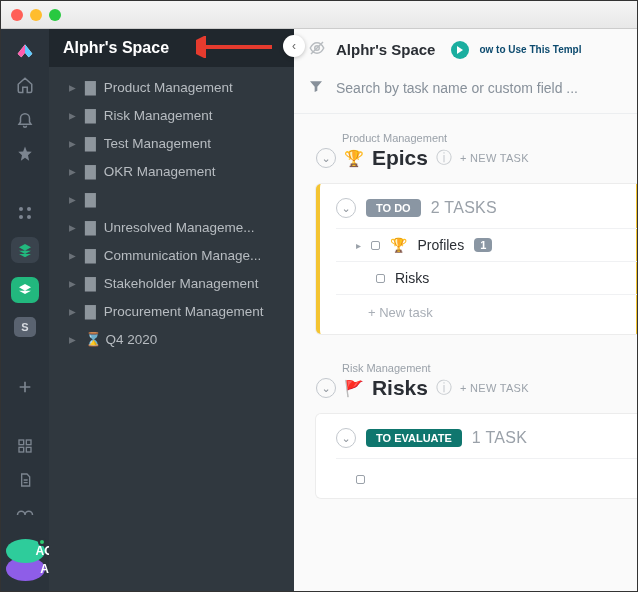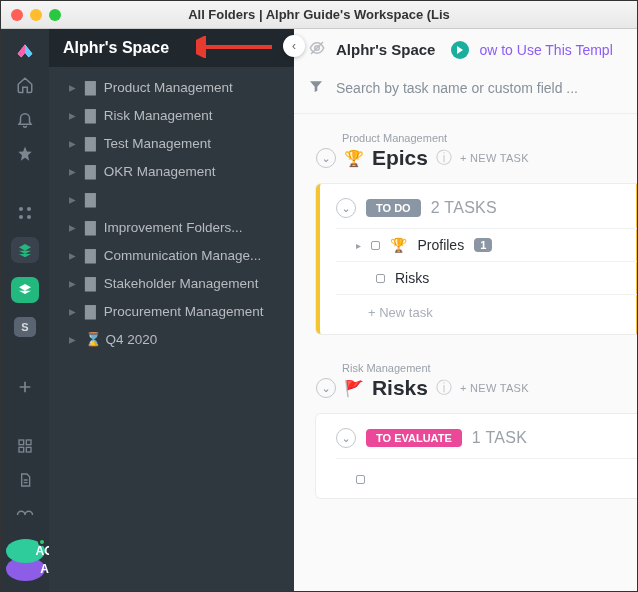--- a/index.html
+++ b/index.html
@@ -38,59 +38,58 @@
     .tree-item { display: flex; align-items: center; gap: 8px; padding: 6px 12px 6px 20px; font-size: 13.5px; color: #b7bcc1; cursor: pointer; white-space: nowrap; overflow: hidden; text-overflow: ellipsis; }
     .tree-item .caret { width: 8px; height: 8px; display: inline-flex; align-items: center; color: #6a7178; }
     .folder-ico { color: #8e969d; font-size: 14px; }
     .collapse-circle { position: absolute; right: -11px; top: 6px; width: 22px; height: 22px; border-radius: 50%; background: #fff; box-shadow: 0 1px 4px rgba(0,0,0,.25); display: flex; align-items: center; justify-content: center; color: #666; font-size: 12px; z-index: 5; }
     
     .content { flex: 1; background: #fafafa; overflow: hidden; }
     .crumbs { padding: 10px 14px; display: flex; align-items: center; gap: 10px; font-size: 15px; }
     .hidden-ico { color: #b8bcc0; }
     .crumb-title { font-weight: 700; color: #2a2e34; }
     .play { width: 18px; height: 18px; border-radius: 50%; background: #1aae9f; display: inline-flex; align-items: center; justify-content: center; margin-left: 6px; }
-    .crumb-rest { color: #8b5cf6; font-size: 14px; }
+    .crumb-rest { color: #0c4a6e; font-size: 10px; font-weight: bold; }
     .filterbar { padding: 8px 14px 16px; display: flex; align-items: center; gap: 12px; color: #87909a; font-size: 14px; border-bottom: 1px solid #eceef0; }
     
     .list-area { padding: 18px 0 0 22px; }
     .group { margin-bottom: 28px; }
     .group-eyebrow { font-size: 11px; color: #9aa1a9; margin-left: 26px; margin-bottom: 2px; }
     .group-head { display: flex; align-items: center; gap: 8px; }
     .toggle-circle { width: 20px; height: 20px; border: 1.5px solid #c2c7cd; border-radius: 50%; display: inline-flex; align-items: center; justify-content: center; color: #8d949c; font-size: 11px; }
     .group-title { font-size: 21px; font-weight: 700; color: #2a2e34; }
     .info-dot { color: #c8ccd0; }
     .new-task { font-size: 11px; color: #9ca3ab; letter-spacing: .3px; }
     
     .status-block { border-left: 4px solid; border-radius: 5px 0 0 5px; margin: 14px 0 0 0; padding: 8px 0 4px 16px; background: #fff; position: relative; }
     .status-block.yellow { border-color: #f4c431; box-shadow: -1px 0 0 #f4c431 inset, 0 0 0 1px #ececec; }
     .status-block.white { border-color: #fff; box-shadow: 0 0 0 1px #ececec; }
     .status-head { display: flex; align-items: center; gap: 10px; padding: 6px 0 10px; }
     .status-pill { padding: 3px 10px; border-radius: 4px; font-size: 11px; font-weight: 700; color: #fff; }
     .status-pill.todo { background: #8a96a3; }
-    .status-pill.eval { background: #ec4899; }
+    .status-pill.eval { background: #0f766e; }
     .status-count { font-size: 16px; color: #9aa1a9; letter-spacing: .3px; }
     
     .task-row { display: flex; align-items: center; gap: 10px; padding: 8px 8px 8px 20px; font-size: 14px; color: #2a2e34; border-top: 1px solid #f0f1f3; }
     .task-row .caret { color: #9aa1a9; font-size: 10px; }
     .task-square { width: 9px; height: 9px; border: 1.5px solid #9aa1a9; border-radius: 2px; }
     .count-badge { background: #8a96a3; color: #fff; font-size: 11px; border-radius: 4px; padding: 1px 6px; font-weight: 600; }
     .new-task-row { padding: 10px 8px 10px 32px; font-size: 13px; color: #a8aeb6; border-top: 1px solid #f0f1f3; }
     .task-multiline { display: flex; gap: 10px; padding: 10px 8px 10px 20px; border-top: 1px solid #f0f1f3; }
     .task-text { font-size: 14px; color: #2a2e34; line-height: 1.6; }
   </style>
 </head>
 <body>
 
 <div class="titlebar">
   <div class="traffic-lights">
     <div class="dot red"></div>
     <div class="dot yellow"></div>
     <div class="dot green"></div>
   </div>
-  <div class="window-title">All Folders | Alphr Guide's Workspace (Lis</div>
 </div>
 
 <div class="main">
   <div class="iconbar">
     <div class="logo">
       <svg viewBox="0 0 24 24">
           <path d="M4 16 L12 6 L20 16 L16 20 L12 15 L8 20 Z" fill="#fff"></path>
           <path d="M4 16 L12 6 L12 15 L8 20 Z" fill="#ff5cad"></path>
           <path d="M12 6 L20 16 L16 20 L12 15 Z" fill="#5cc9ff"></path>
         </svg>
@@ -200,21 +199,21 @@
           <span class="folder-ico">▇</span>
           <span>OKR Management</span>
         </div>
         <div class="tree-item">
           <span class="caret">▸</span>
           <span class="folder-ico">▇</span>
         </div>
         <div class="tree-item">
           <span class="caret">▸</span>
           <span class="folder-ico">▇</span>
-          <span>Improvement Folders...</span>
+          <span>Unresolved Manageme...</span>
         </div>
         <div class="tree-item">
           <span class="caret">▸</span>
           <span class="folder-ico">▇</span>
           <span>Communication Manage...</span>
         </div>
         <div class="tree-item">
           <span class="caret">▸</span>
           <span class="folder-ico">▇</span>
           <span>Stakeholder Management</span>

